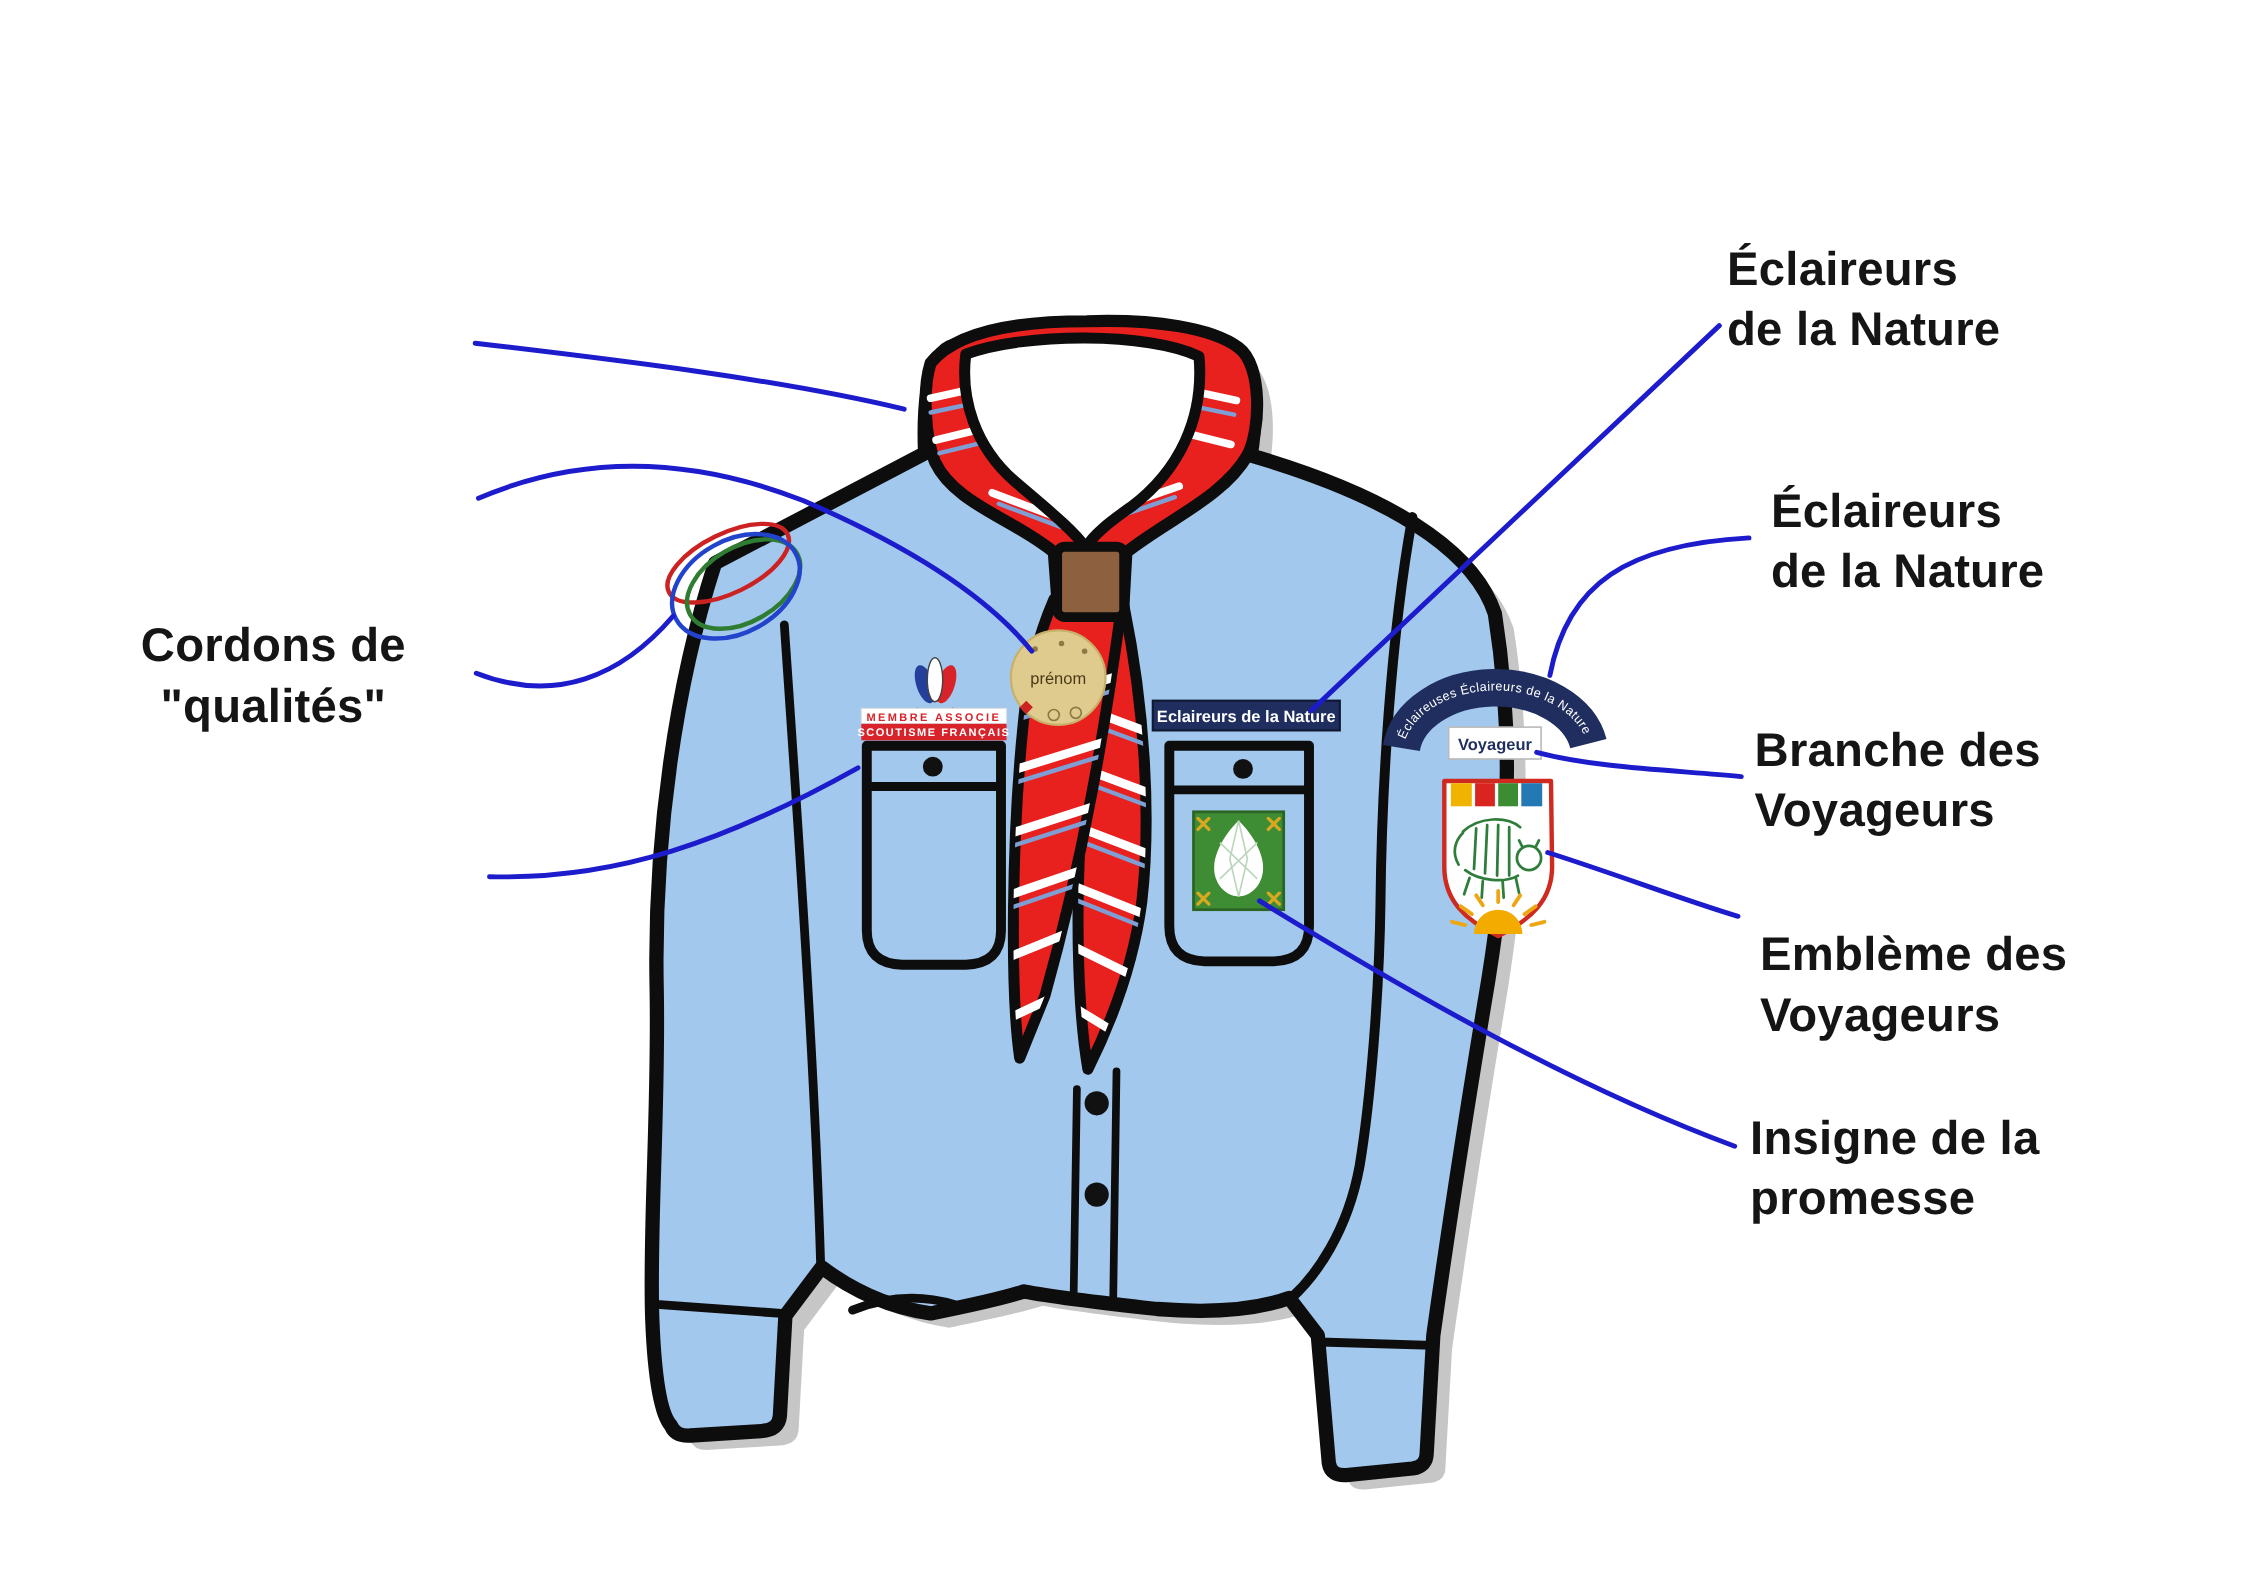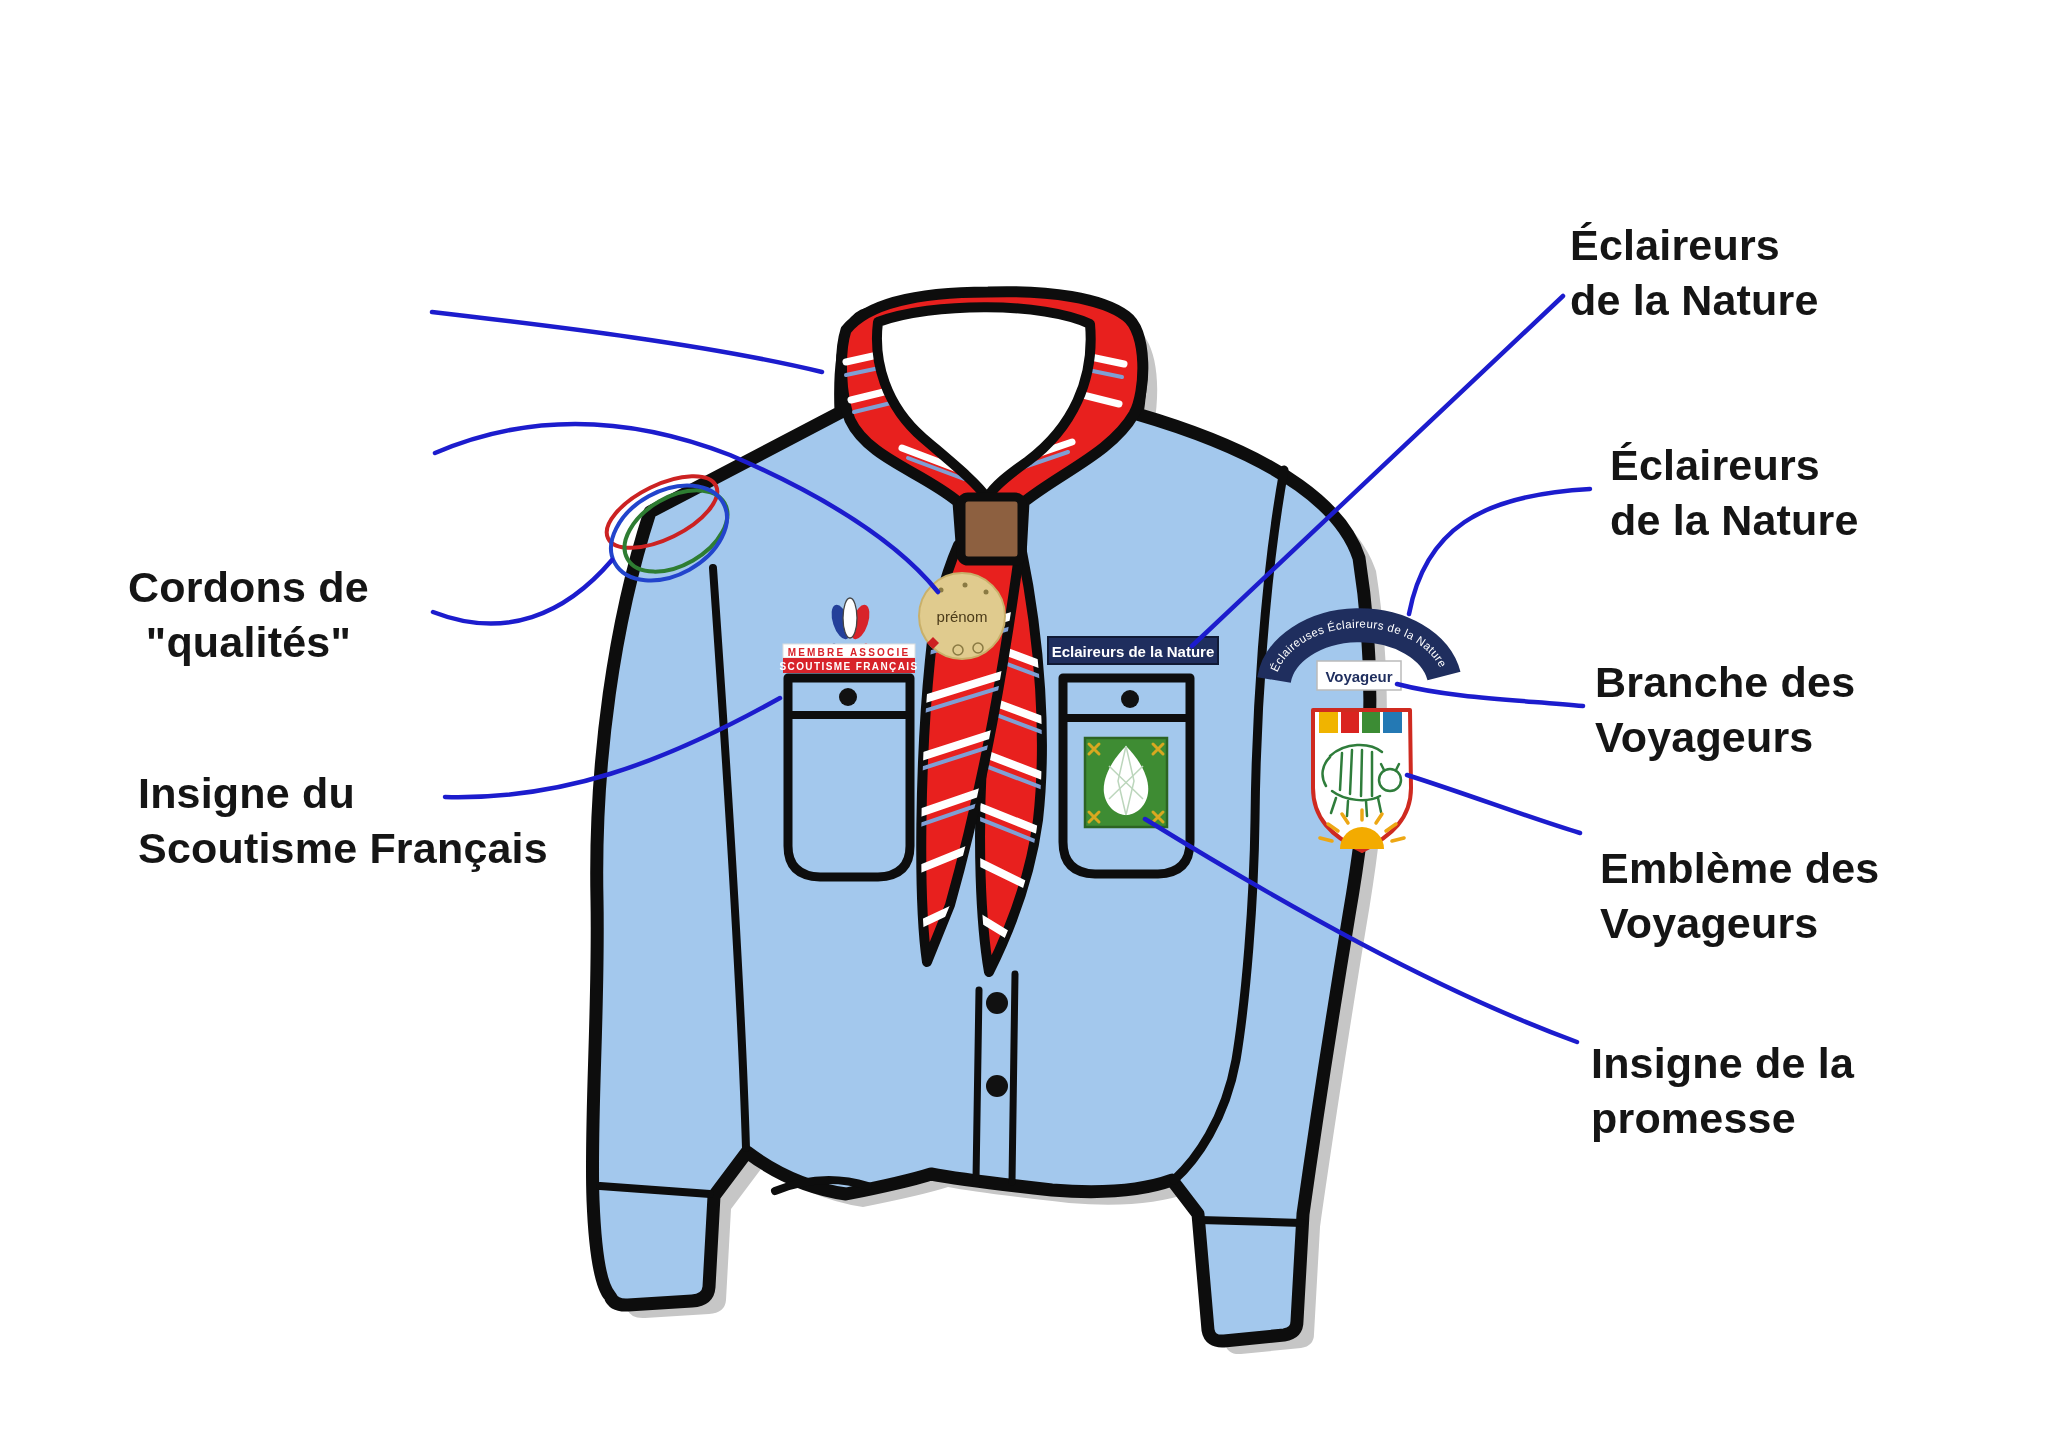--- a/index.html
+++ b/index.html
@@ -9,21 +9,21 @@
   .lbl{position:absolute;font-weight:600;font-size:43px;line-height:1.28;color:#151515;
        white-space:pre-line;letter-spacing:.2px;}
   .p-foulard{left:133px;top:252px;}
   .p-rondin{left:133px;top:362px;}
   .p-cordons{left:128px;top:560px;text-align:center;}
   .p-insigne-sf{left:138px;top:766px;}
   .p-edln-chest{left:1570px;top:218px;}
   .p-edln-sleeve{left:1610px;top:438px;}
   .p-branche{left:1595px;top:655px;}
   .p-embleme{left:1600px;top:841px;}
-  .p-promesse{left:1591px;top:1008px;margin-top:28px;}
+  .p-promesse{left:1591px;top:1008px;}
 </style>
 </head>
 <body>
 
 <div id="stage">
 
   <svg id="art" viewBox="0 0 2048 1441">
     <defs>
       <path id="silh" d="M 841 412 L 650 512 C 615 620 594 760 597 900 C 599 1010 590 1120 593 1200 C 595 1250 600 1285 610 1296 Q 614 1306 628 1305 L 692 1301 Q 708 1300 709 1287 L 714 1196 L 747 1152 Q 792 1186 846 1194 Q 906 1182 931 1174 Q 962 1180 1052 1190 Q 1128 1196 1172 1180 L 1198 1214 L 1208 1330 Q 1210 1342 1224 1341 L 1284 1335 Q 1297 1333 1297 1321 L 1303 1214 C 1312 1150 1330 1030 1349 915 C 1369 800 1379 685 1359 558 C 1344 512 1288 458 1137 414 C 1150 332 1121 300 1093 313 C 1040 292 936 292 883 315 C 853 306 838 336 841 412 Z"></path>
       <clipPath id="tailL">
@@ -213,22 +213,20 @@
       <path d="M 1563 296 L 1192 646" stroke="#1c1ccd"></path>
       <path d="M 1590 489 C 1480 495 1425 530 1409 614" stroke="#1c1ccd"></path>
       <path d="M 1397 684 C 1450 698 1520 700 1583 706" stroke="#1c1ccd"></path>
       <path d="M 1407 775 C 1470 795 1530 818 1580 833" stroke="#1c1ccd"></path>
       <path d="M 1145 819 C 1285 905 1435 990 1577 1042" stroke="#1c1ccd"></path>
     </g>
   </svg>
 
   <div class="lbl p-cordons">Cordons de
 "qualités"</div>
-  <div class="lbl p-insigne-sf">Insigne du
-Scoutisme Français</div>
   <div class="lbl p-edln-chest">Éclaireurs
 de la Nature</div>
   <div class="lbl p-edln-sleeve">Éclaireurs
 de la Nature</div>
   <div class="lbl p-branche">Branche des
 Voyageurs</div>
   <div class="lbl p-embleme">Emblème des
 Voyageurs</div>
   <div class="lbl p-promesse">Insigne de la
 promesse</div>

